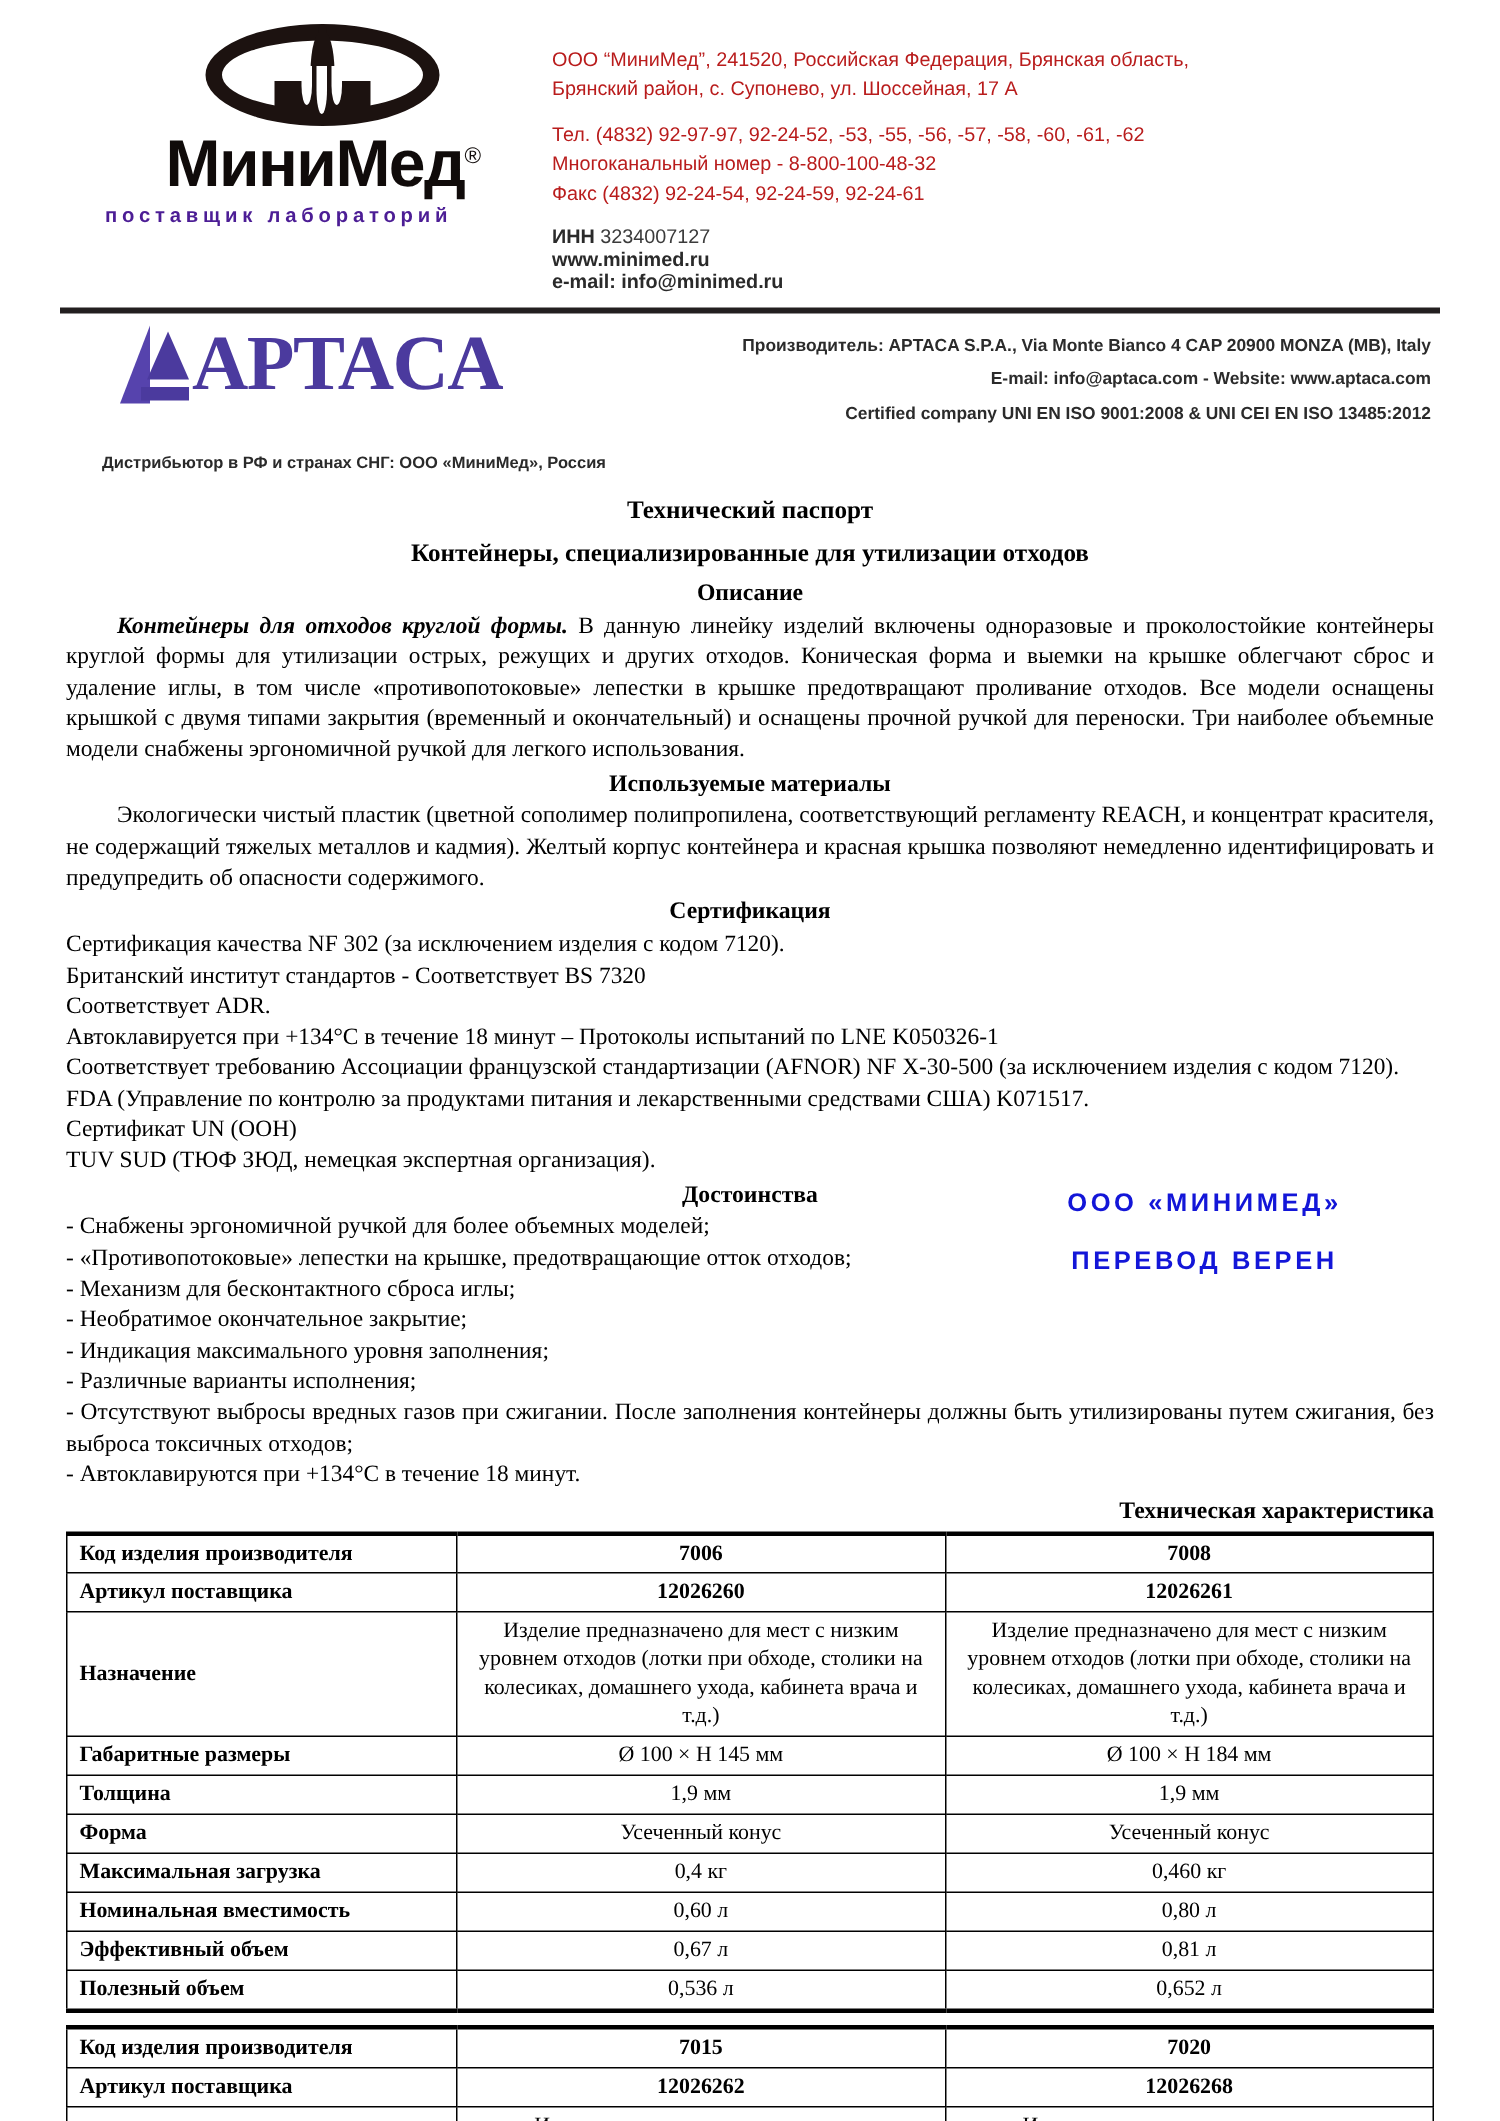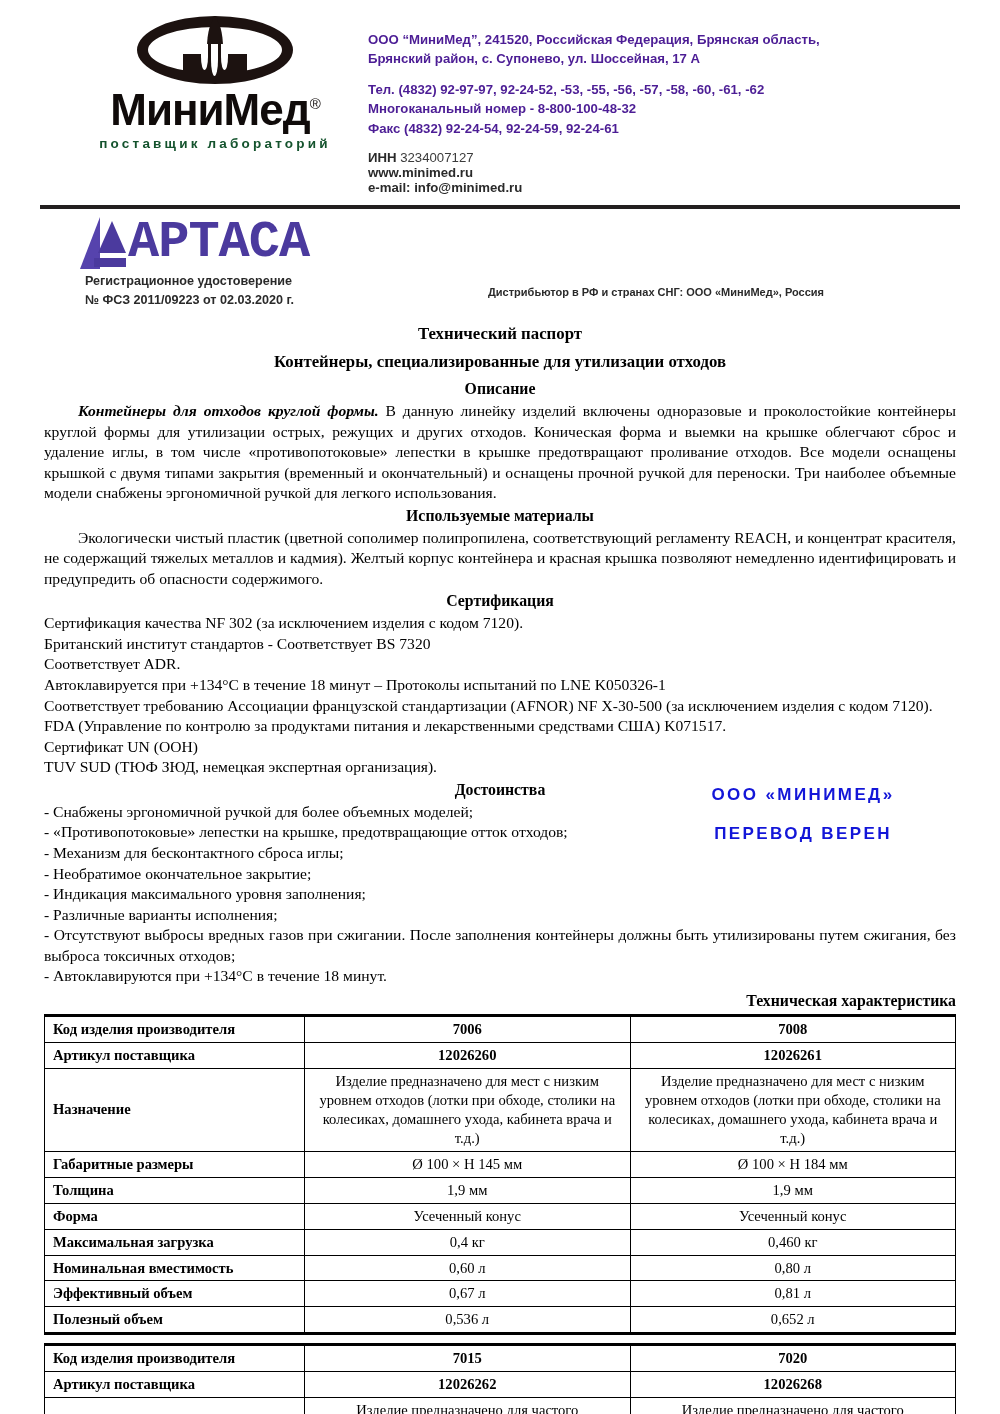--- a/index.html
+++ b/index.html
@@ -112,35 +112,34 @@
     margin-top: -2px;
     position: relative;
     white-space: nowrap;
   }
   .mm-wordmark .reg {
     font-size: 15px;
     vertical-align: super;
     font-weight: normal;
   }
   .mm-tagline {
-    text-align: center;
     font-family: "Liberation Sans", "DejaVu Sans", sans-serif;
     font-size: 13.5px;
     font-weight: bold;
     letter-spacing: 3.2px;
-    color: #14532d;
+    color: #4c1d95;
     margin-top: 4px;
     white-space: nowrap;
   }
 
   .lh-addr {
     font-size: 13.2px;
-    font-weight: bold;
+    font-weight: normal;
     line-height: 1.45;
-    color: #4c1d95;
+    color: #b91c1c;
   }
   .lh-block { margin-bottom: 12px; }
   .lh-block:last-child { margin-bottom: 0; }
   .lh-contacts {
     display: flex;
     font-size: 13.2px;
     font-weight: bold;
     color: #2a2a2a;
     margin-top: 12px;
     flex-direction: column;
@@ -165,21 +164,21 @@
     padding: 6px 40px 0 40px;
     font-family: "Liberation Sans", "DejaVu Sans", sans-serif;
   }
   .ap-logo-col {
     width: 330px;
     flex: 0 0 330px;
     padding-left: 40px;
     box-sizing: border-box;
   }
   .ap-logo {
-    font-family: Liberation Mono, monospace;
+    font-family: Liberation Serif, serif;
     font-weight: bold;
     font-size: 52px;
     color: #4b3a9e;
     letter-spacing: -1px;
     line-height: 1.05;
     display: flex;
     align-items: center;
     white-space: nowrap;
   }
   .ap-mark {
@@ -402,27 +401,28 @@
     <div class="ap-logo-col">
       <div class="ap-logo">
         <span class="ap-mark">
           <span class="slash"></span>
           <span class="tri"></span>
           <span class="bar"></span>
         </span>
         <span>APTACA</span>
       </div>
     </div>
+    <div class="ap-info-col">
+      <div>Производитель: APTACA S.P.A., Via Monte Bianco 4 CAP 20900 MONZA (MB), Italy</div>
+      <div>E-mail: info@aptaca.com - Website: www.aptaca.com</div>
+      <div>Certified company UNI EN ISO 9001:2008 &amp; UNI CEI EN ISO 13485:2012</div>
+    </div>
   </div>
 
   <div class="aptaca-sub">
-    <div class="reg-cert">
-      <div>Регистрационное удостоверение</div>
-      <div>№ ФСЗ 2011/09223 от 02.03.2020 г.</div>
-    </div>
     <div class="distributor">Дистрибьютор в РФ и странах СНГ: ООО «МиниМед», Россия</div>
   </div>
 
   <div class="doc">
 
     <h1>Технический паспорт</h1>
     <h2>Контейнеры, специализированные для утилизации отходов</h2>
 
     <div class="sec-head">Описание</div>
     <p class="para"><span class="lead">Контейнеры для отходов круглой формы.</span><span> В данную линейку изделий включены одноразовые и проколостойкие контейнеры круглой формы для утилизации острых, режущих и других отходов. Коническая форма и выемки на крышке облегчают сброс и удаление иглы, в том числе «противопотоковые» лепестки в крышке предотвращают проливание отходов. Все модели оснащены крышкой с двумя типами закрытия (временный и окончательный) и оснащены прочной ручкой для переноски. Три наиболее объемные модели снабжены эргономичной ручкой для легкого использования.</span></p>

